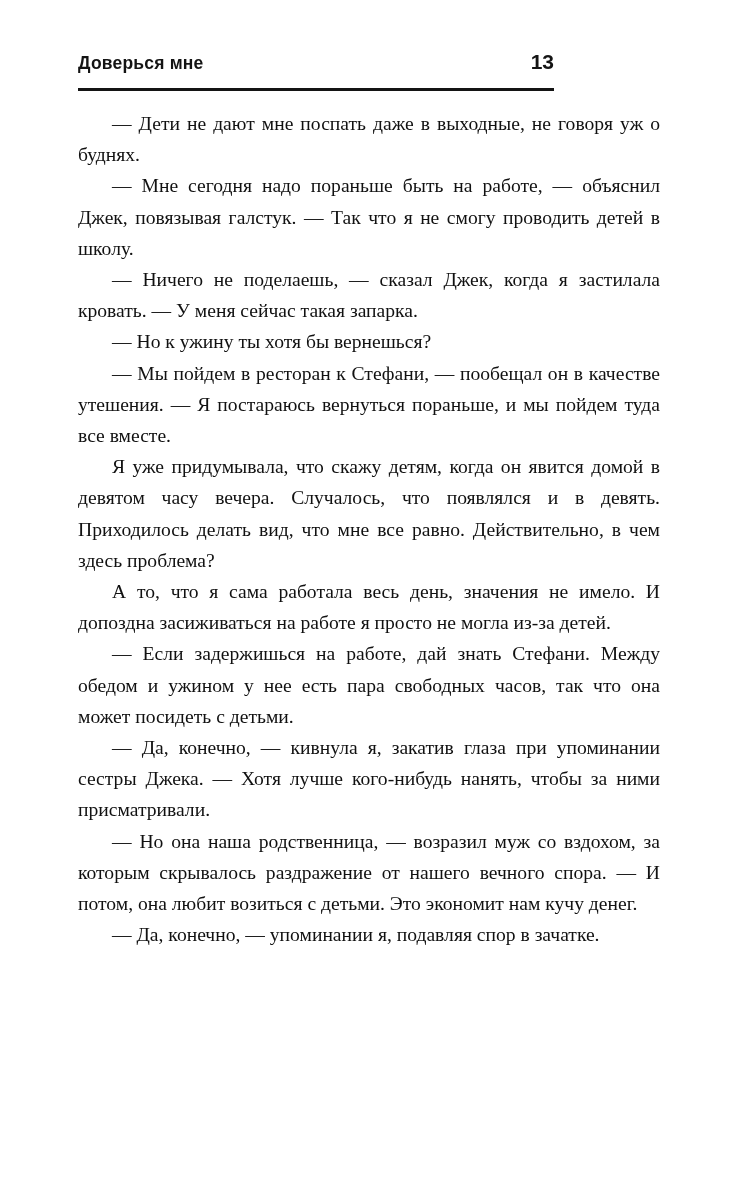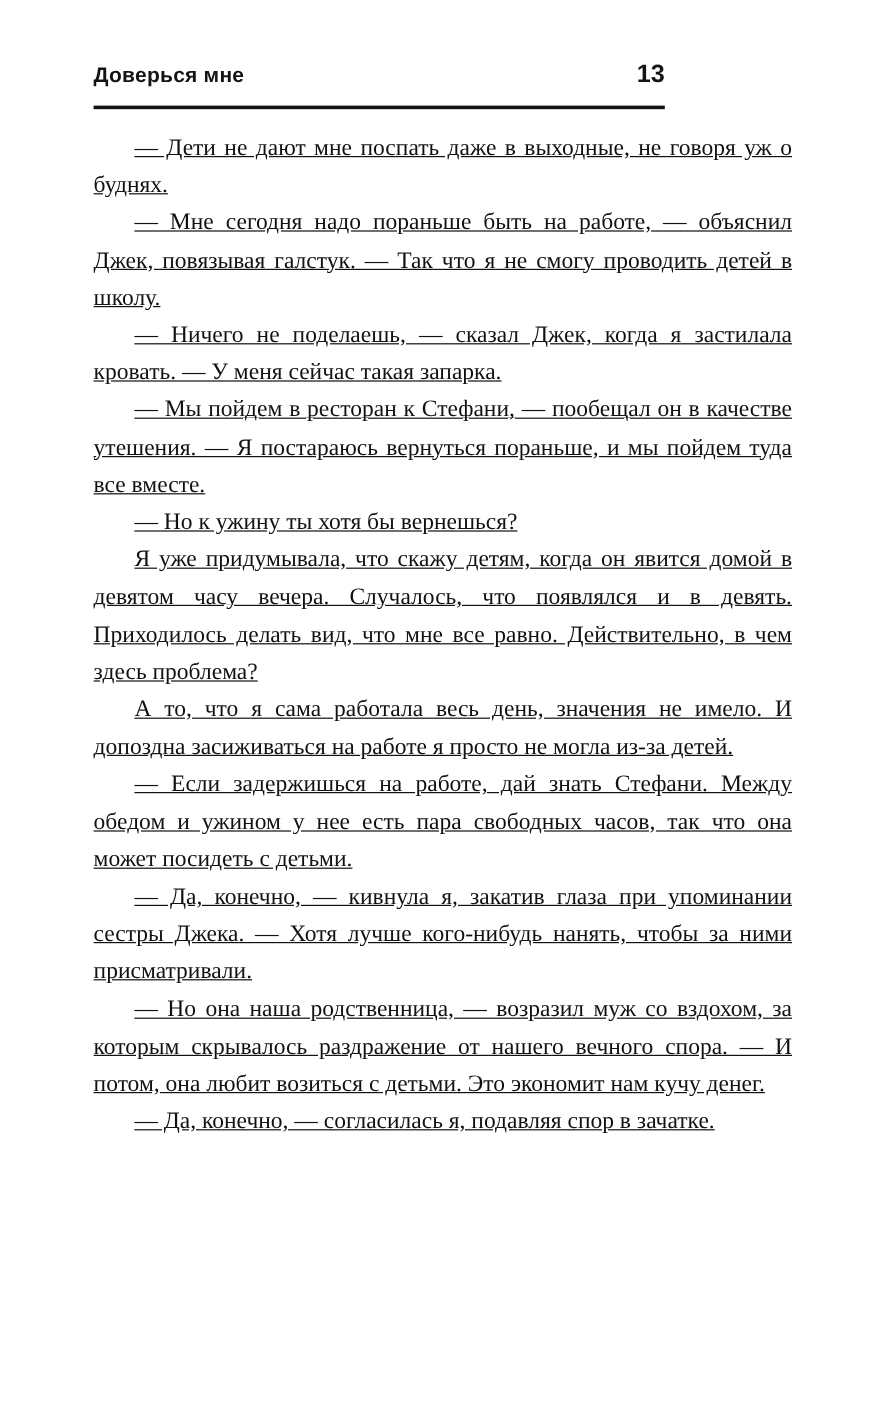--- a/index.html
+++ b/index.html
@@ -55,21 +55,20 @@
     position: absolute;
     top: 108px;
     left: 78px;
     width: 582px;
     font-size: 19.6px;
     line-height: 31.2px;
     text-align: justify;
     text-justify: inter-word;
     hyphens: manual;
     color: #111111;
-    text-decoration: underline;
   }
   .body-text p {
     margin: 0;
     text-indent: 34px;
   }
   .body-text p.last-line-stretch {
     
   }
 </style>
 </head>
@@ -80,23 +79,23 @@
   <div class="header">
     <div class="running-title">Доверься мне</div>
     <div class="page-number">13</div>
   </div>
   <div class="header-rule"></div>
 
   <div class="body-text">
     <p>— Дети не дают мне поспать даже в выходные, не говоря уж о буднях.</p>
     <p>— Мне сегодня надо пораньше быть на работе, — объяснил Джек, повязывая галстук. — Так что я не смогу проводить детей в школу.</p>
     <p>— Ничего не поделаешь, — сказал Джек, когда я застилала кровать. — У меня сейчас такая запарка.</p>
+    <p>— Но к ужину ты хотя бы вернешься?</p>
     <p>— Мы пойдем в ресторан к Стефани, — пообещал он в качестве утешения. — Я постараюсь вернуться пораньше, и мы пойдем туда все вместе.</p>
-    <p>— Но к ужину ты хотя бы вернешься?</p>
     <p>Я уже придумывала, что скажу детям, когда он явится домой в девятом часу вечера. Случалось, что появлялся и в девять. Приходилось делать вид, что мне все равно. Действительно, в чем здесь проблема?</p>
     <p>А то, что я сама работала весь день, значения не имело. И допоздна засиживаться на работе я просто не могла из-за детей.</p>
     <p>— Если задержишься на работе, дай знать Стефани. Между обедом и ужином у нее есть пара свободных часов, так что она может посидеть с детьми.</p>
     <p>— Да, конечно, — кивнула я, закатив глаза при упоминании сестры Джека. — Хотя лучше кого-нибудь нанять, чтобы за ними присматривали.</p>
     <p>— Но она наша родственница, — возразил муж со вздохом, за которым скрывалось раздражение от нашего вечного спора. — И потом, она любит возиться с детьми. Это экономит нам кучу денег.</p>
-    <p>— Да, конечно, — согласилась я, подавляя спор в зачатке.</p>
+    <p>— Да, конечно, — упоминании я, подавляя спор в зачатке.</p>
   </div>
 
 </div>
 
 </body></html>

